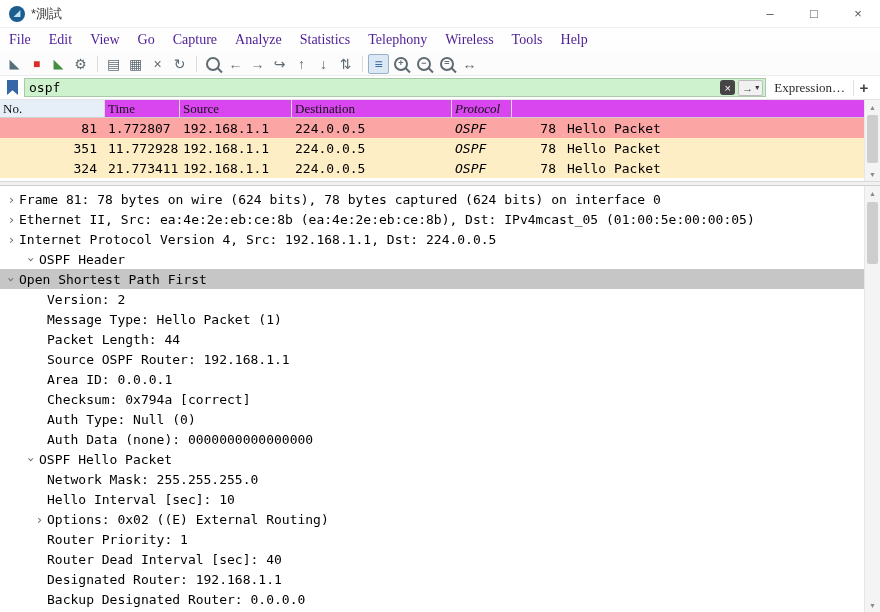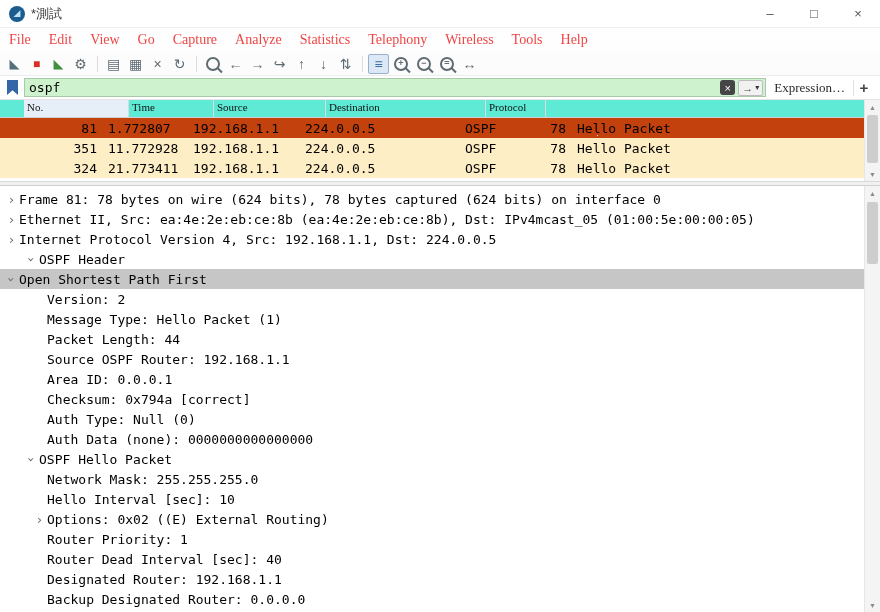--- a/index.html
+++ b/index.html
@@ -25,21 +25,21 @@
   }
   .title-text { font-size: 13px; color: #3a3a3a; }
   .tb-spacer { flex: 1; }
   .win-btn {
     width: 44px; height: 28px; display: flex; align-items: center; justify-content: center;
     color: #555; font-size: 13px; cursor: default;
   }
   
   .menubar {
     height: 24px; display: flex; align-items: center; background: #fefefe;
-    font-family: "Liberation Serif", serif; font-size: 14px; color: #ef4444;
+    font-family: "Liberation Serif", serif; font-size: 14px; color: #4c1d95;
     flex: 0 0 24px;
   }
   .menu-item { padding: 0 9px; line-height: 24px; }
   
   .toolbar {
     height: 24px; display: flex; align-items: center; background: #fcfcfc;
     border-bottom: 1px solid #ececec; padding-left: 4px; flex: 0 0 24px;
   }
   .ticon {
     width: 21px; height: 20px; display: inline-flex; align-items: center; justify-content: center;
@@ -87,35 +87,35 @@
     display: flex; align-items: center; padding: 0 3px; color: #4a4a4a; font-size: 11px;
   }
   .apply-chip .caret { font-size: 8px; margin-left: 2px; color: #333; }
   .expr-label { font-family: "Liberation Serif", serif; font-size: 13px; color: #2a2a2a; margin: 0 8px; }
   .fsep { width: 1px; height: 16px; background: #e0e0e0; }
   .add-btn { width: 20px; text-align: center; font-size: 15px; color: #444; font-weight: bold; }
   
   .packetlist { flex: 0 0 82px; position: relative; border-bottom: 1px solid #d8d8d8; background:#fff; }
   .pl-inner { margin-right: 16px; }
   .pl-header {
-    display: flex; height: 18px; background: #5eead4; border-bottom: 1px solid #cfcfcf;
-    font-family: "Liberation Serif", serif; font-size: 11px; color: #111; padding-left: 24px;
+    display: flex; height: 18px; background: #d946ef; border-bottom: 1px solid #cfcfcf;
+    font-family: "Liberation Serif", serif; font-size: 13px; color: #111;
   }
   .pl-header > div { border-right: 1px solid #dadada; padding: 1px 3px 0 3px; overflow: hidden; white-space: nowrap; }
   .pl-row {
     display: flex; height: 20px; align-items: center;
     font-family: "DejaVu Sans Mono", "Liberation Mono", monospace; font-size: 13px; white-space: nowrap;
   }
-  .r-sel  { background: #c2410c; }
+  .r-sel  { background: #fca5a5; }
   .r-ospf { background: #fdeec6; }
   .c-no     { width: 105px; text-align: right; padding-right: 8px; }
-  .c-time   { width: 85px;  padding-left: 3px; }
+  .c-time   { width: 75px;  padding-left: 3px; }
   .c-source { width: 112px; padding-left: 3px; }
   .c-dest   { width: 160px; padding-left: 3px; }
-  .c-proto  { width: 60px;  padding-left: 3px; }
+  .c-proto  { width: 60px;  padding-left: 3px; font-style: italic; }
   .c-len    { width: 52px;  text-align: right; padding-right: 8px; }
   .c-info   { flex: 1;      padding-left: 3px; }
   
   .splitter { flex: 0 0 4px; background: #f1f1f1; border-bottom: 1px solid #cfcfcf; }
   
   .details { flex: 1; position: relative; background: #fff; overflow: hidden; }
   .dt-inner { margin-right: 16px; padding-top: 3px; }
   .dline {
     height: 20px; display: flex; align-items: center; white-space: nowrap;
     font-family: "DejaVu Sans Mono", "Liberation Mono", monospace; font-size: 13px;

